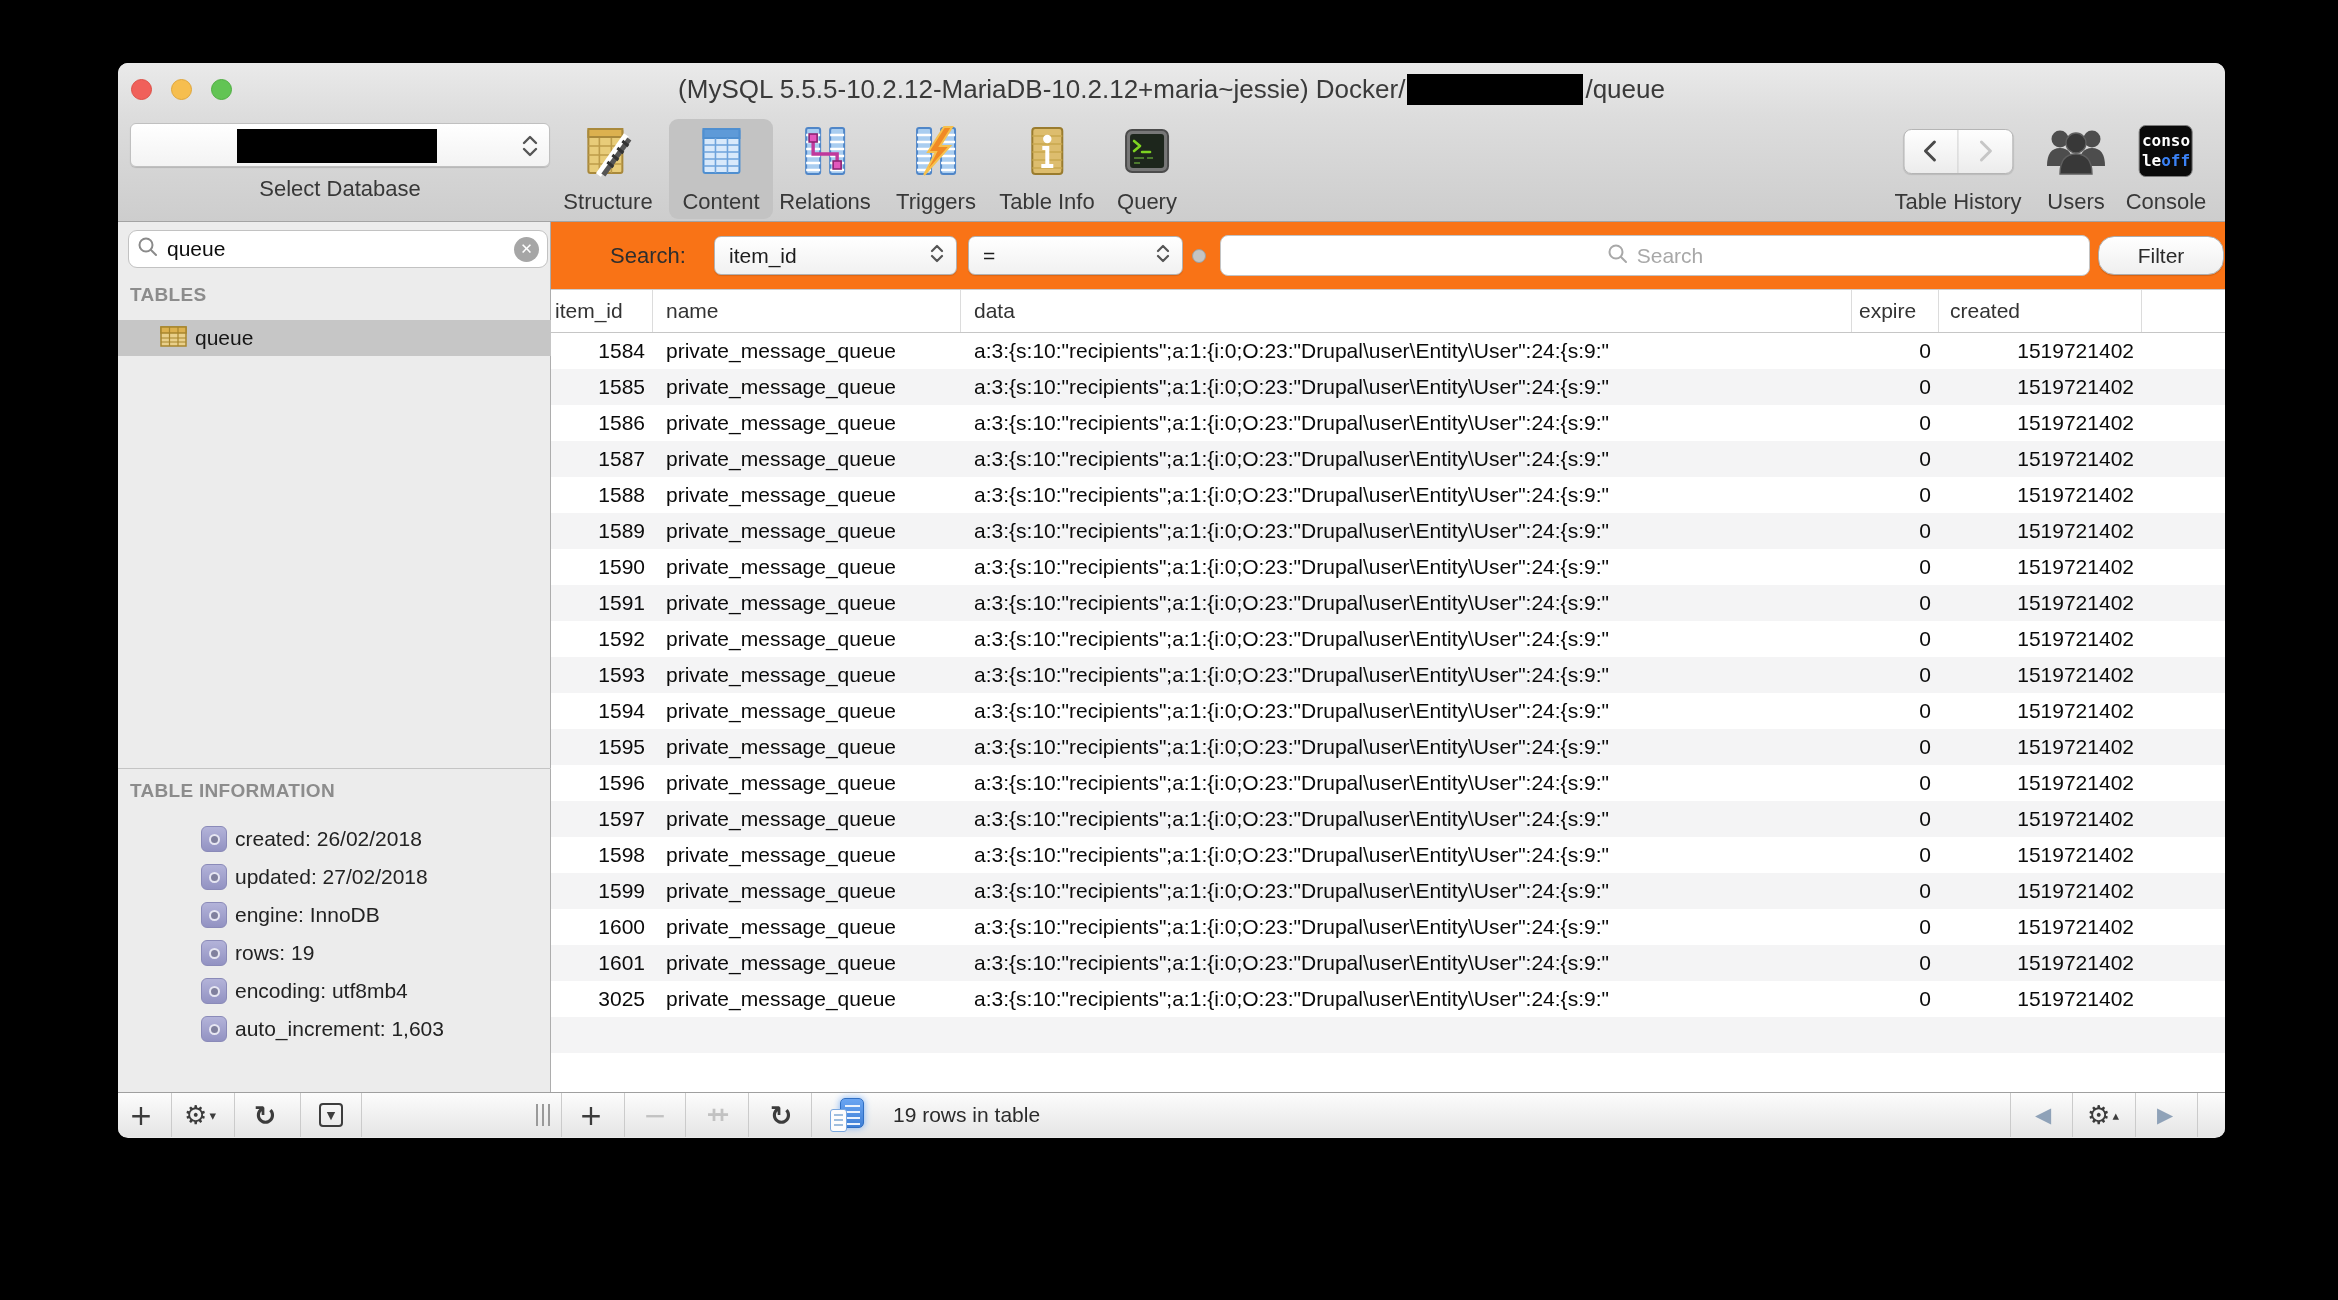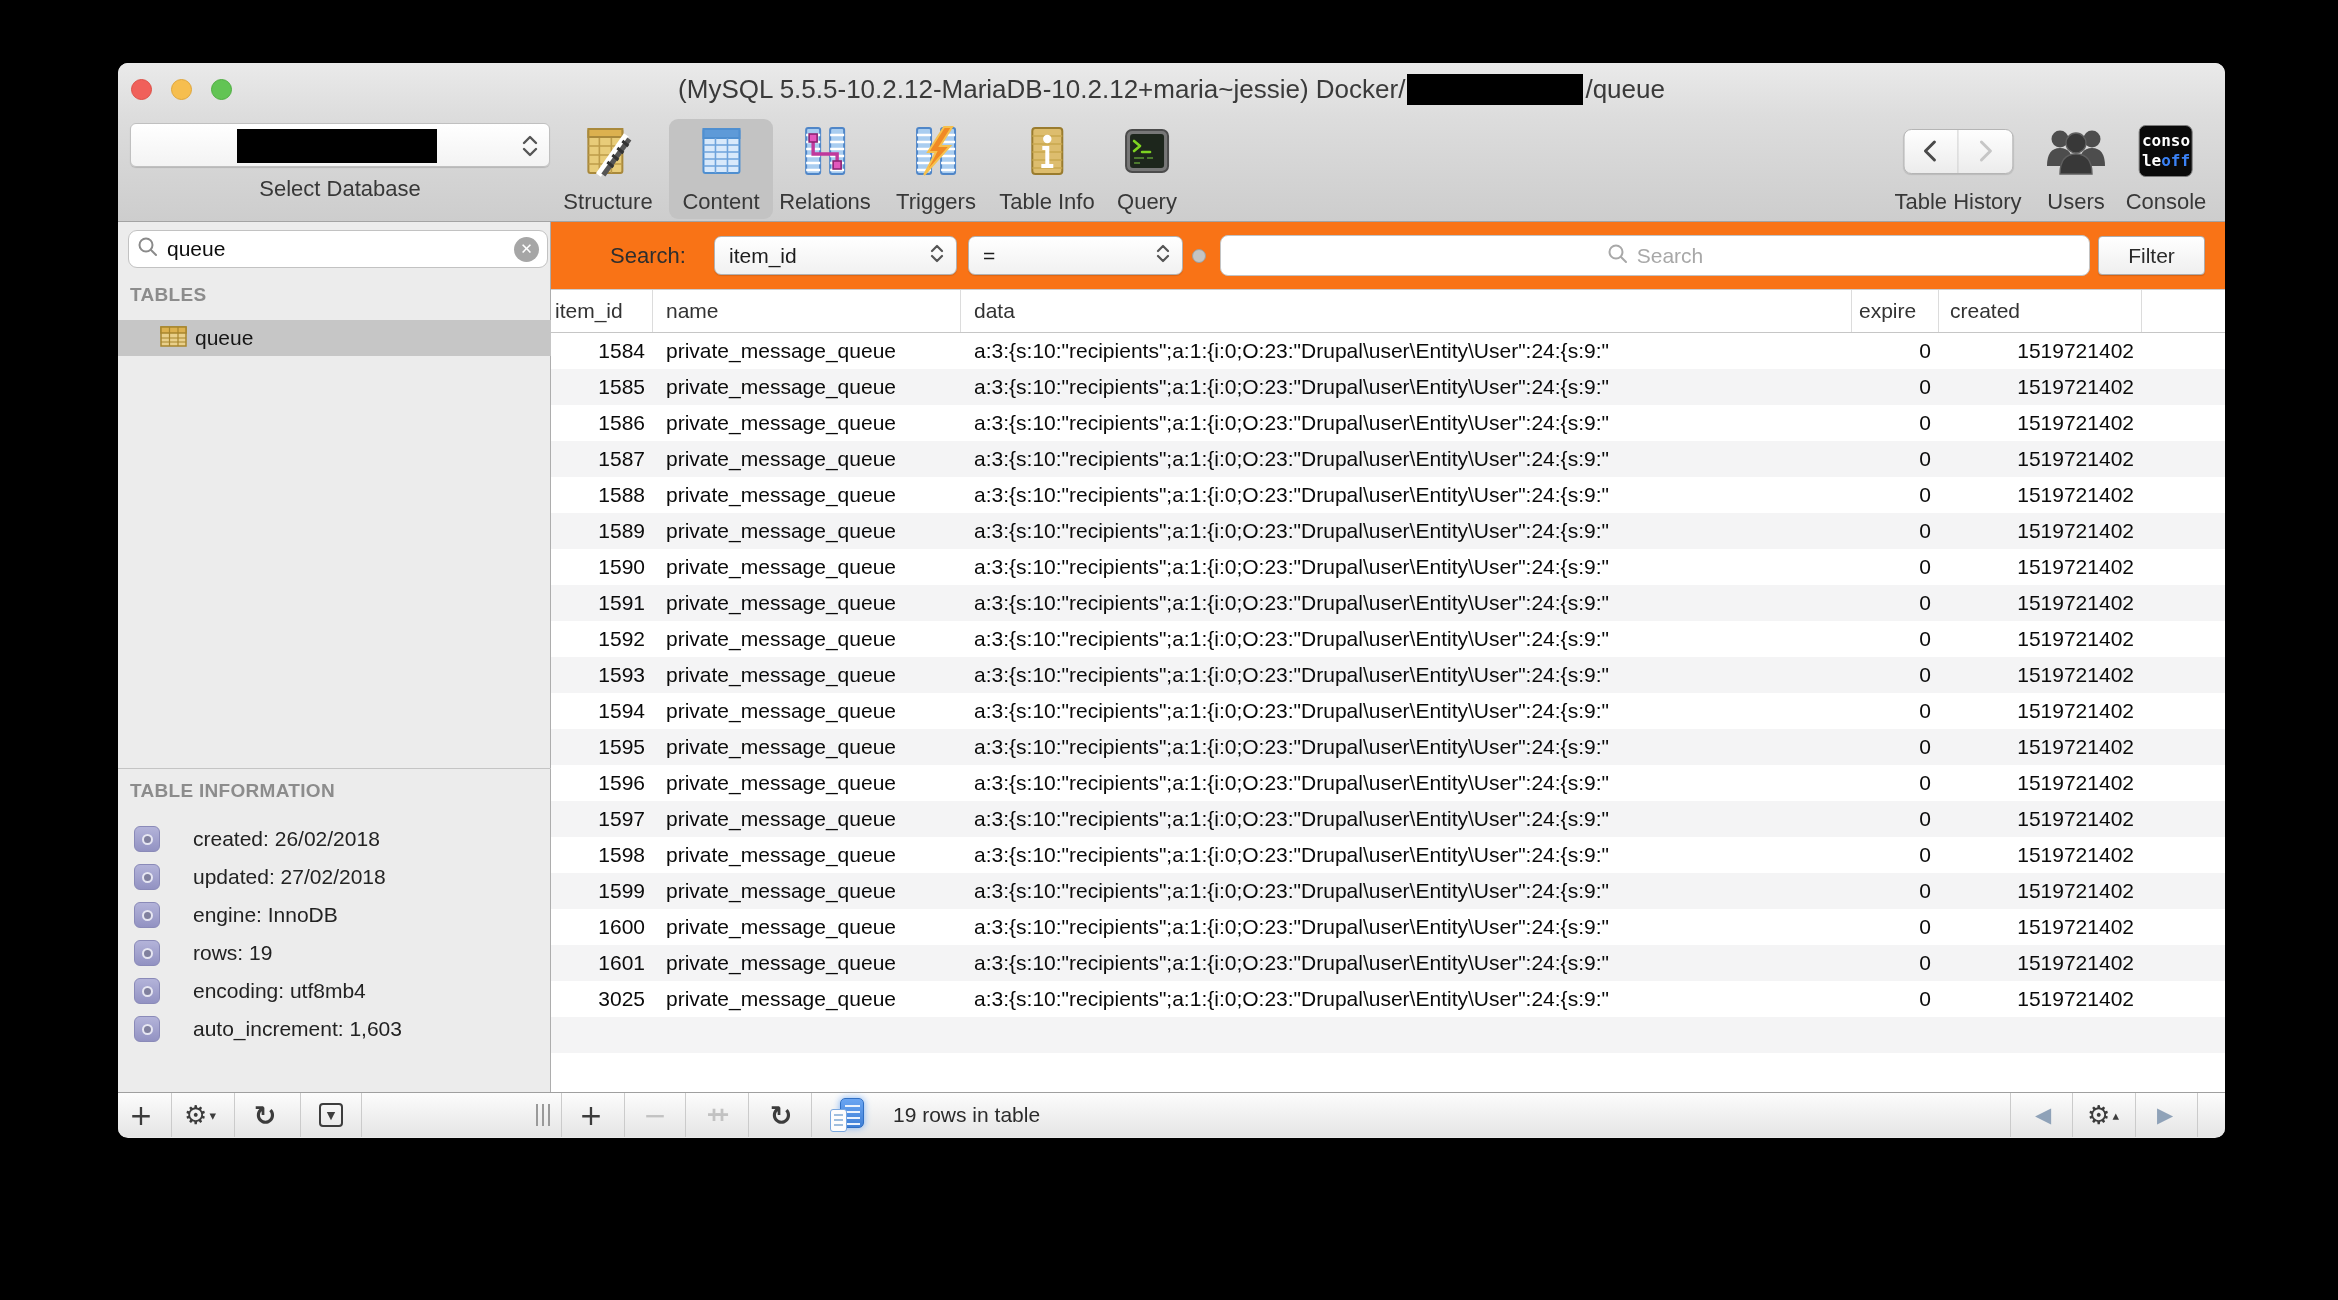--- a/index.html
+++ b/index.html
@@ -51,42 +51,42 @@
                border:1px solid #c2c2c2; border-radius:9px; display:flex; align-items:center; padding:0 8px; }
   .sb-search .val { flex:1; font-size:21px; color:#0d0d0d; margin-left:8px; }
   .clear-btn { width:25px; height:25px; border-radius:50%; background:#a6a6a6; color:#fff; font-size:15px;
                display:flex; align-items:center; justify-content:center; font-weight:bold; }
   .sb-section { position:absolute; left:12px; font-size:19px; font-weight:bold; color:#8c8c8c; letter-spacing:.3px; }
   .sb-row { position:absolute; left:0; top:98px; width:433px; height:36px; background:#c6c6c6;
             display:flex; align-items:center; padding-left:42px; gap:8px; }
   .sb-row .name { font-size:21px; color:#161616; }
   .sb-div { position:absolute; left:0; top:546px; width:433px; height:1px; background:#c4c4c4; }
   .info-list { position:absolute; left:0; top:598px; width:433px; }
-  .info-item { height:38px; display:flex; align-items:center; padding-left:16px; gap:33px; }
+  .info-item { height:38px; display:flex; align-items:center; padding-left:46px; gap:8px;margin-left:37px; }
   .bullet { width:26px; height:26px; border-radius:6px; background:linear-gradient(#b3b3d9,#9292c2);
             border:1px solid #8a8ab8; display:flex; align-items:center; justify-content:center; flex:none; }
   .bdot { width:11px; height:11px; border-radius:50%; background:#80809e; border:2px solid #e6e6f2; }
   .itext { font-size:21px; color:#222; white-space:nowrap; }
 
   .content { position:relative; flex:1; background:#fff; overflow:hidden; }
   .filter-row { position:relative; height:68px; background:#f97316; border-bottom:1px solid #cdcdcd; }
   .f-label { position:absolute; left:59px; top:0; height:67px; display:flex; align-items:center; font-size:22px; color:#2e2e2e; }
   .select { position:absolute; top:14px; height:39px; background:linear-gradient(#ffffff,#f1f1f1);
             border:1px solid #b2b2b2; border-radius:7px; display:flex; align-items:center;
             padding:0 10px 0 14px; font-size:21px; color:#1c1c1c; box-shadow:0 1px 1px rgba(0,0,0,.12); }
   .select .sv { flex:1; }
   .sel-field { left:163px; width:243px; }
   .sel-op { left:417px; width:215px; }
   .f-dot { position:absolute; left:641px; top:27px; width:14px; height:14px; border-radius:50%;
            background:#c4c4c4; border:1px solid #9e9e9e; }
   .f-search { position:absolute; left:669px; top:13px; width:870px; height:41px; background:#fff;
               border:1px solid #c3c3c3; border-radius:8px; display:flex; align-items:center; justify-content:center; gap:8px; }
   .placeholder { font-size:21px; color:#a8a8a8; }
-  .filter-btn { position:absolute; left:1547px; top:14px; width:107px; height:39px;
-                background:linear-gradient(#ffffff,#efefef); border:1px solid #adadad; border-radius:4px;
+  .filter-btn { position:absolute; left:1547px; top:14px; width:126px; height:39px;
+                background:linear-gradient(#ffffff,#efefef); border:1px solid #adadad; border-radius:16px;
                 display:flex; align-items:center; justify-content:center; font-size:21px; color:#2b2b2b;
                 box-shadow:0 1px 1px rgba(0,0,0,.15); }
 
   .grid-header { display:flex; height:43px; background:#fff; border-bottom:1px solid #c6c6c6; }
   .th { font-size:21px; color:#333; line-height:41px; border-right:1px solid #dcdcdc;
         overflow:hidden; white-space:nowrap; flex:none; }
   .grid-header .c0 { text-align:left; padding-left:4px; }
   .grid-header .c3 { text-align:left; padding-left:7px; }
   .grid-header .c4 { text-align:left; padding-left:11px; }
   .th.c5 { border-right:none; }

